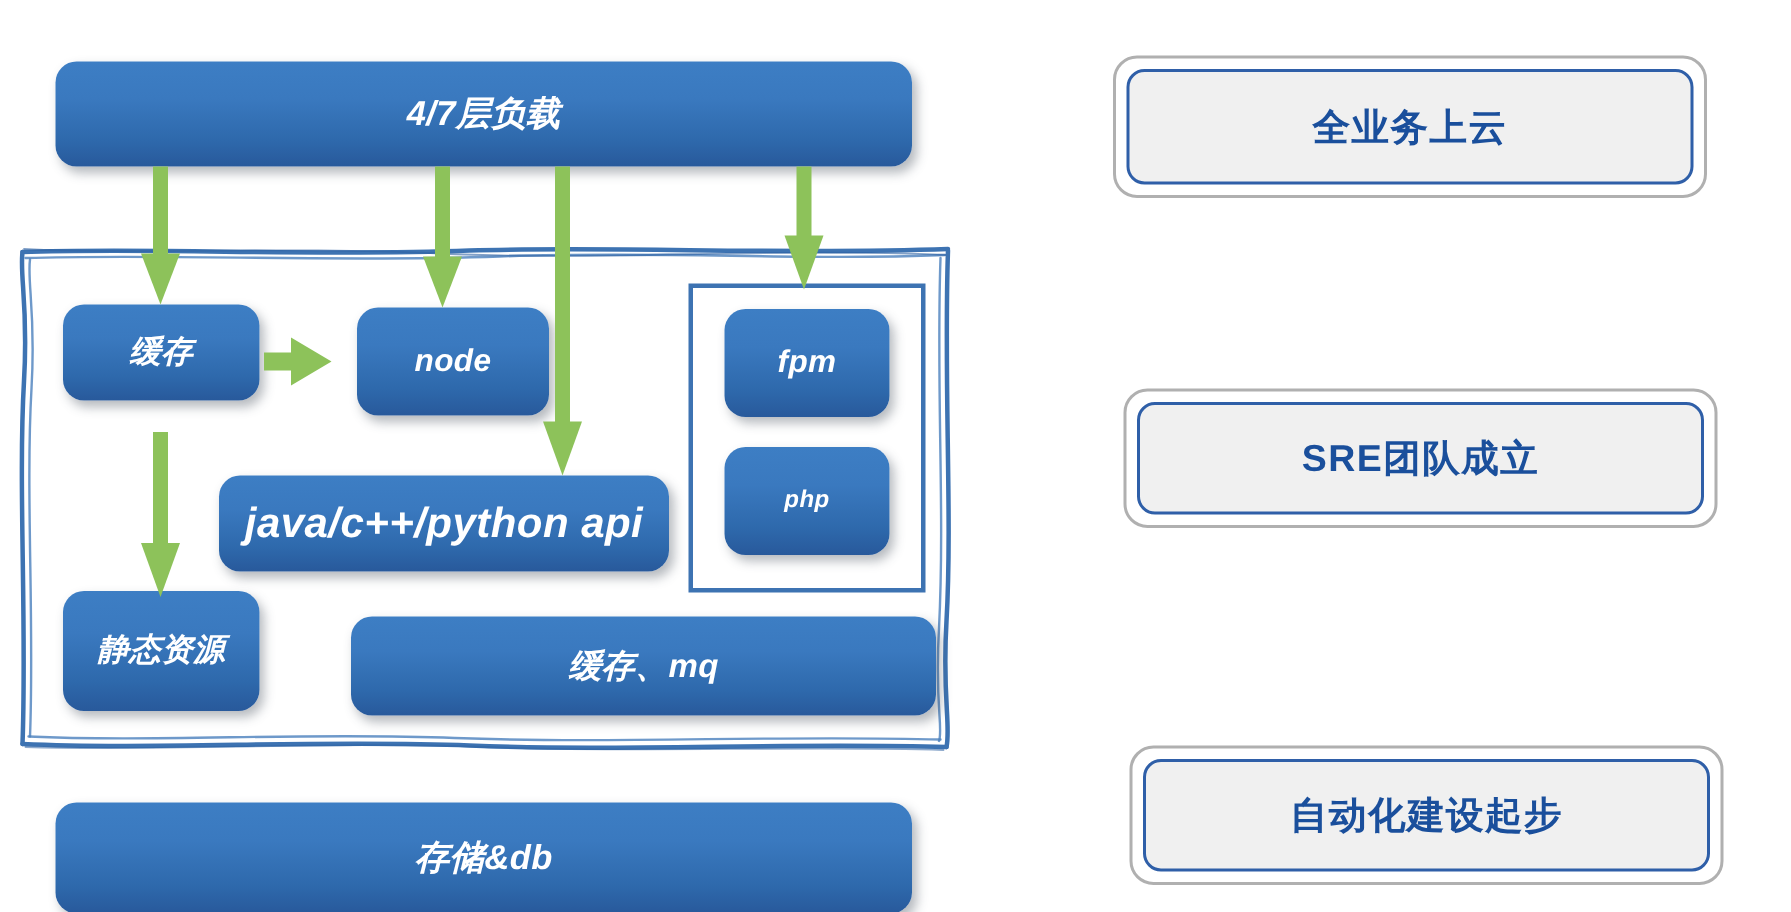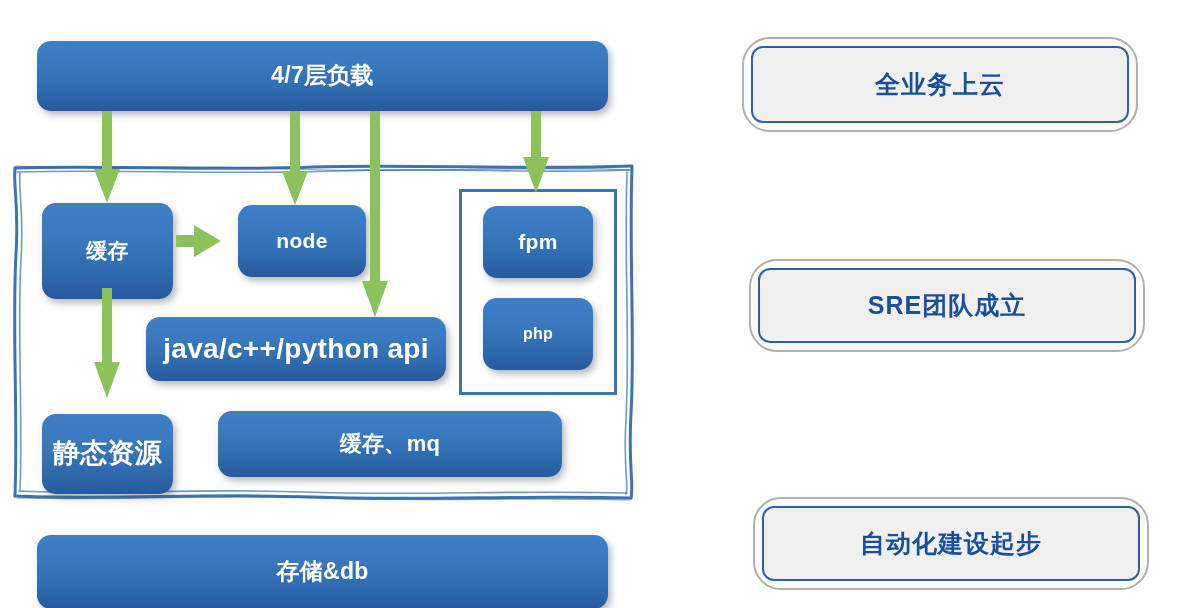--- a/index.html
+++ b/index.html
@@ -24,20 +24,21 @@
     box-shadow: 3px 4px 7px rgba(60, 70, 85, 0.38);
     color: #ffffff;
     display: flex;
     align-items: center;
     justify-content: center;
     text-align: left;
     font-weight: bold;
     letter-spacing: 0.3px;
     line-height: 1.1;
     user-select: none;
+    font-style: italic;
   }
 
   
   #infra-container {
     position: absolute;
     left: 13px;
     top: 164px;
     width: 621px;
     height: 337px;
     background: #ffffff;
@@ -70,21 +71,21 @@
     position: absolute;
     pointer-events: none;
   }
   .arrow svg { display: block; overflow: visible; }
 
   
   .milestone-outer {
     position: absolute;
     box-sizing: border-box;
     border: 2px solid #b0b0b0;
-    border-radius: 28px;
+    border-radius: 16px;
     background: #ffffff;
     padding: 7px;
   }
   .milestone-inner {
     width: 100%;
     height: 100%;
     box-sizing: border-box;
     border: 2px solid #2f5fa8;
     border-radius: 12px;
     background: #f0f0f0;
@@ -117,33 +118,33 @@
     <path d="M614,329 C500,326 400,332 290,328 C190,324 90,331 6,327" fill="none" stroke="#4a80bd" stroke-width="1.6" stroke-linecap="round" opacity="0.8"></path>
     <path d="M616,336 C520,333 410,338 310,334 C210,330 100,337 4,334" fill="none" stroke="#2f63a3" stroke-width="1.2" stroke-linecap="round" opacity="0.55"></path>
 
     <path d="M2,332 C5,250 -1,160 3,90 C6,40 0,20 2,4" fill="none" stroke="#3d73b2" stroke-width="3" stroke-linecap="round"></path>
     <path d="M7,327 C10,250 4,165 8,95 C11,45 5,24 7,9" fill="none" stroke="#4a80bd" stroke-width="1.6" stroke-linecap="round" opacity="0.8"></path>
   </svg>
 </div>
 
 <div id="php-frame"></div>
 
-<div class="bluebox" id="box-cache" style="left:42px; top:203px; width:131px; height:96px; font-size:21px;">缓存</div>
+<div class="bluebox" id="box-cache" style="left:42px; top:203px; width:131px; height:64px; font-size:21px;">缓存</div>
 
 <div class="bluebox" id="box-node" style="left:238px; top:205px; width:128px; height:72px; font-size:21px;">node</div>
 
 <div class="bluebox" id="box-fpm" style="left:483px; top:206px; width:110px; height:72px; font-size:21px;">fpm</div>
 
 <div class="bluebox" id="box-php" style="left:483px; top:298px; width:110px; height:72px; font-size:16px;">php</div>
 
 <div class="bluebox" id="box-api" style="left:146px; top:317px; width:300px; height:64px; font-size:28px;">java/c++/python api</div>
 
-<div class="bluebox" id="box-static" style="left:42px; top:414px; width:131px; height:80px; font-size:27px;border-radius:14px;">静态资源</div>
-
-<div class="bluebox" id="box-cachemq" style="left:218px; top:411px; width:344px; height:66px; font-size:22px;">缓存、mq</div>
+<div class="bluebox" id="box-static" style="left:42px; top:394px; width:131px; height:80px; font-size:21px;border-radius:14px;">静态资源</div>
+
+<div class="bluebox" id="box-cachemq" style="left:234px; top:411px; width:390px; height:66px; font-size:22px;">缓存、mq</div>
 
 <div class="bluebox" id="storage-bar" style="left:37px; top:511px; width:571px; height:74px; font-size:23px;margin-top:24px;">存储&amp;db</div>
 
 <div class="arrow" style="left:92px; top:111px; width:30px; height:94px;">
   <svg width="30" height="94" viewBox="0 0 30 94">
     <g filter="none">
       <rect x="10" y="0" width="10" height="62" fill="#8dc25a"></rect>
       <polygon points="2,58 28,58 15,92" fill="#8dc25a"></polygon>
     </g>
   </svg>

